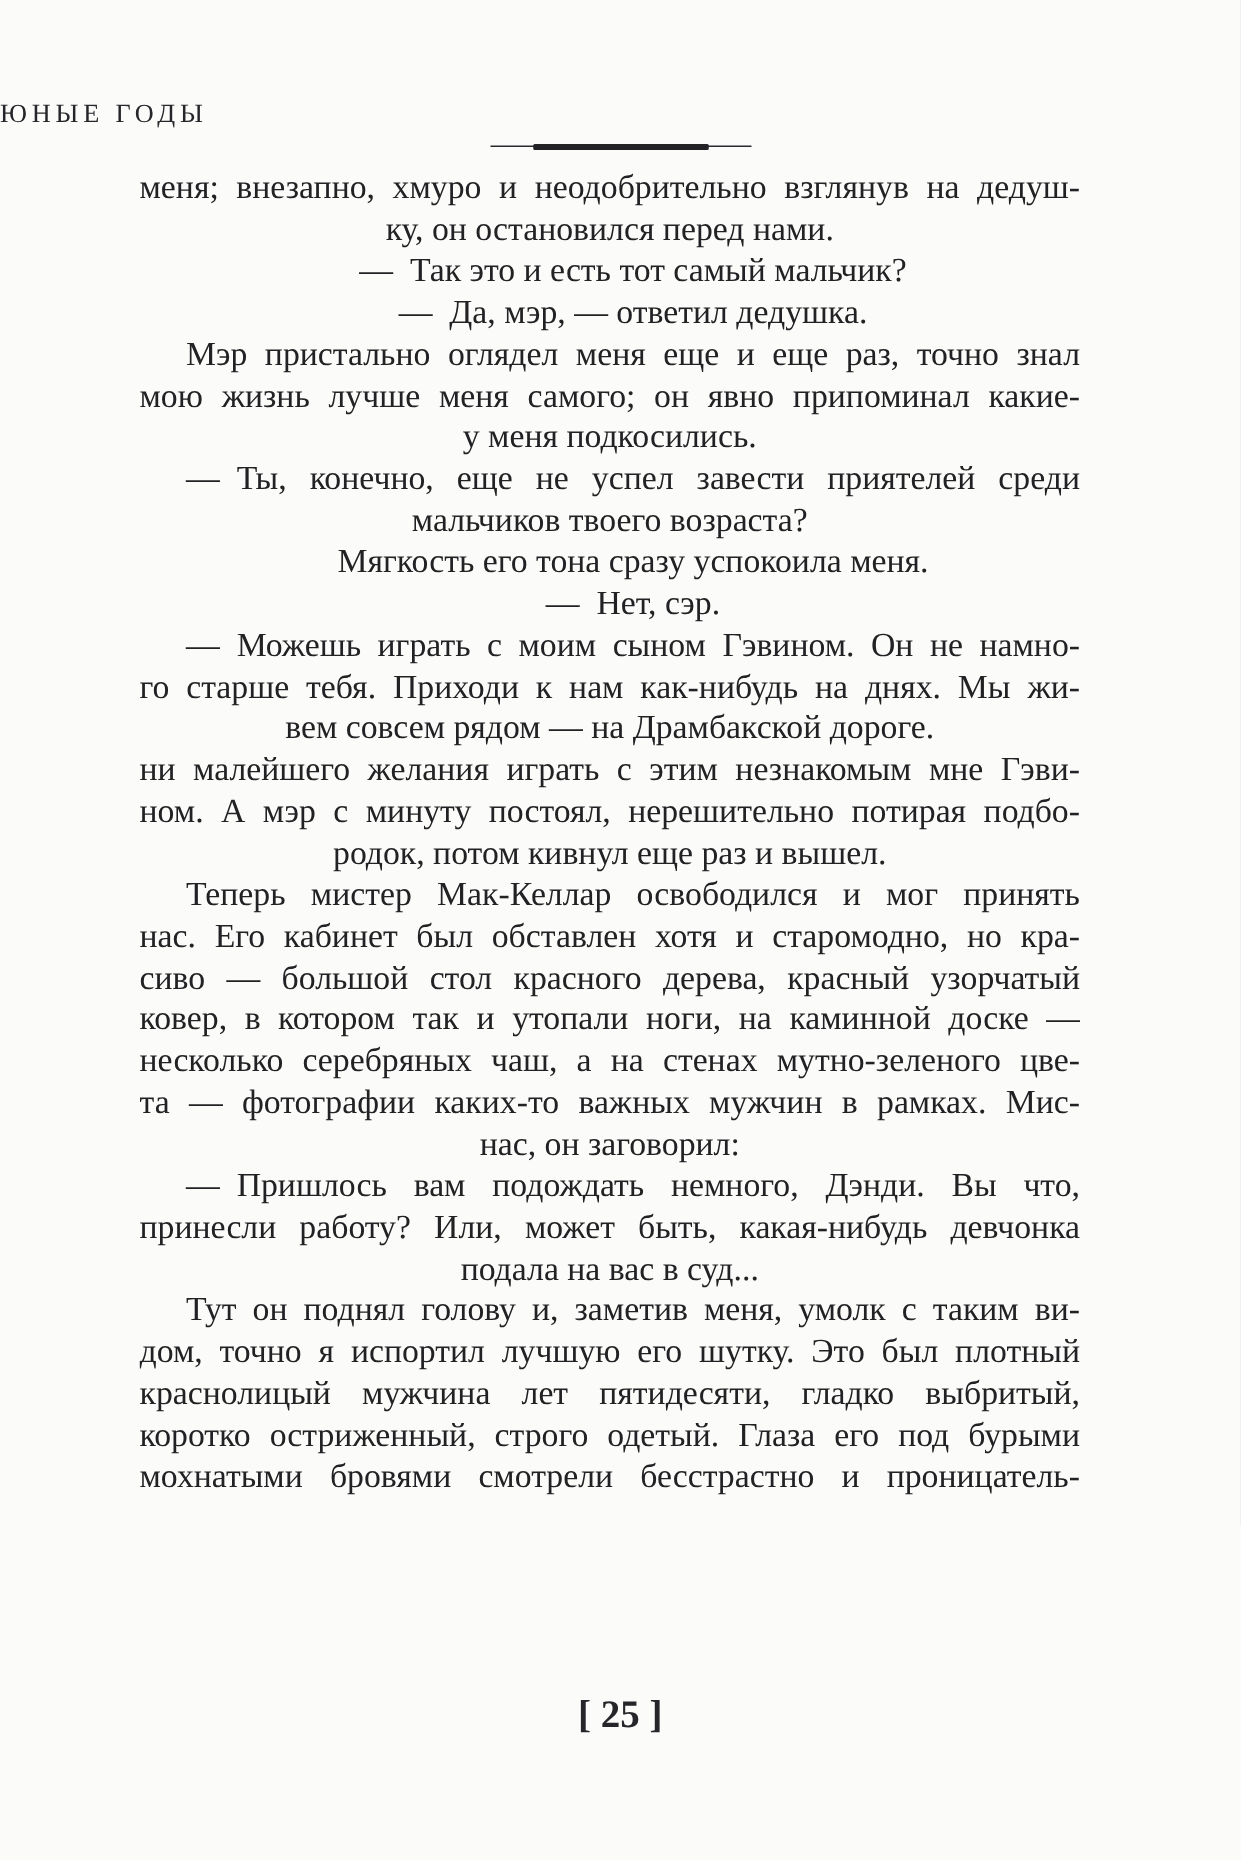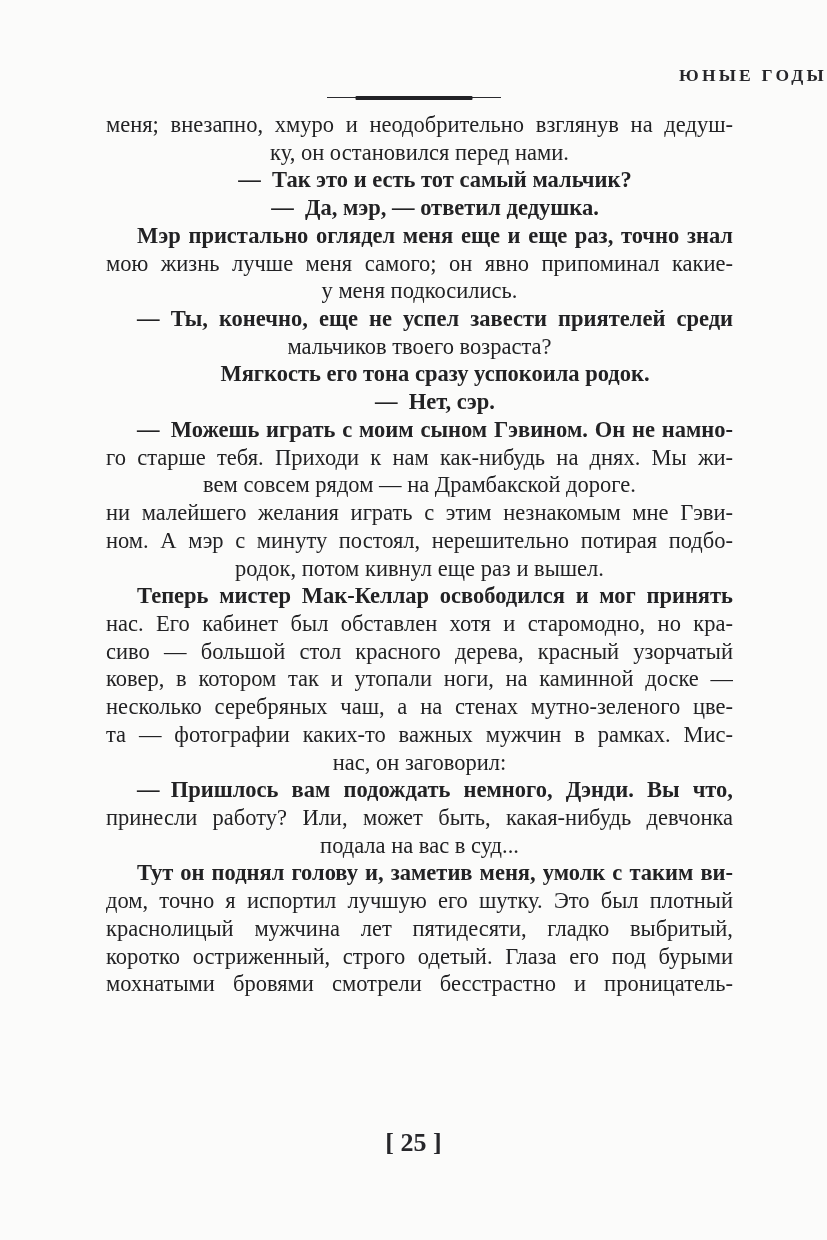--- a/index.html
+++ b/index.html
@@ -15,22 +15,22 @@
     background: #fbfbfa;
     font-family: "Liberation Serif", "DejaVu Serif", serif;
     color: #222224;
     overflow: hidden;
   }
   .running-head {
     position: absolute;
     top: 65px;
     left: 0;
     width: 100%;
-    text-align: right;
-    font-weight: bold;
+    text-align: left;
+    font-weight: normal;
     font-size: 17.5px;
     letter-spacing: 3.2px;
     color: #26262a;
   }
   .head-rule {
     position: absolute;
     top: 95px;
     left: 50%;
     transform: translateX(-50%);
     width: 174px;
@@ -50,38 +50,37 @@
     left: 50%;
     transform: translateX(-50%);
     width: 117px;
     height: 4px;
     background: #222226;
     border-radius: 1px;
   }
   .text-block {
     position: absolute;
     top: 111px;
-    left: 106px;
+    left: 93px;
     width: 627px;
   }
   .line {
     height: 27.72px;
     line-height: 27.72px;
     font-size: 22.5px;
     white-space: normal;
     overflow: hidden;
     text-align: center;
   }
   .line.j {
     text-align: justify;
     text-align-last: justify;
   }
   .line.ind {
     text-indent: 31px;
-    font-weight: bold;
   }
   .folio {
     position: absolute;
     top: 1128px;
     left: 0;
     width: 100%;
     text-align: center;
     font-weight: bold;
     font-size: 26px;
     color: #26262a;
@@ -102,21 +101,21 @@
   <div class="text-block">
       <div class="line j">меня; внезапно, хмуро и неодобрительно взглянув на дедуш-</div>
       <div class="line">ку, он остановился перед нами.</div>
       <div class="line ind">— Так это и есть тот самый мальчик?</div>
       <div class="line ind">— Да, мэр, — ответил дедушка.</div>
       <div class="line j ind">Мэр пристально оглядел меня еще и еще раз, точно знал</div>
       <div class="line j">мою жизнь лучше меня самого; он явно припоминал какие-</div>
       <div class="line">у меня подкосились.</div>
       <div class="line j ind">— Ты, конечно, еще не успел завести приятелей среди</div>
       <div class="line">мальчиков твоего возраста?</div>
-      <div class="line ind">Мягкость его тона сразу успокоила родок.</div>
+      <div class="line ind">Мягкость его тона сразу успокоила меня.</div>
       <div class="line ind">— Нет, сэр.</div>
       <div class="line j ind">— Можешь играть с моим сыном Гэвином. Он не намно-</div>
       <div class="line j">го старше тебя. Приходи к нам как-нибудь на днях. Мы жи-</div>
       <div class="line">вем совсем рядом — на Драмбакской дороге.</div>
       <div class="line j">ни малейшего желания играть с этим незнакомым мне Гэви-</div>
       <div class="line j">ном. А мэр с минуту постоял, нерешительно потирая подбо-</div>
       <div class="line">родок, потом кивнул еще раз и вышел.</div>
       <div class="line j ind">Теперь мистер Мак-Келлар освободился и мог принять</div>
       <div class="line j">нас. Его кабинет был обставлен хотя и старомодно, но кра-</div>
       <div class="line j">сиво — большой стол красного дерева, красный узорчатый</div>

